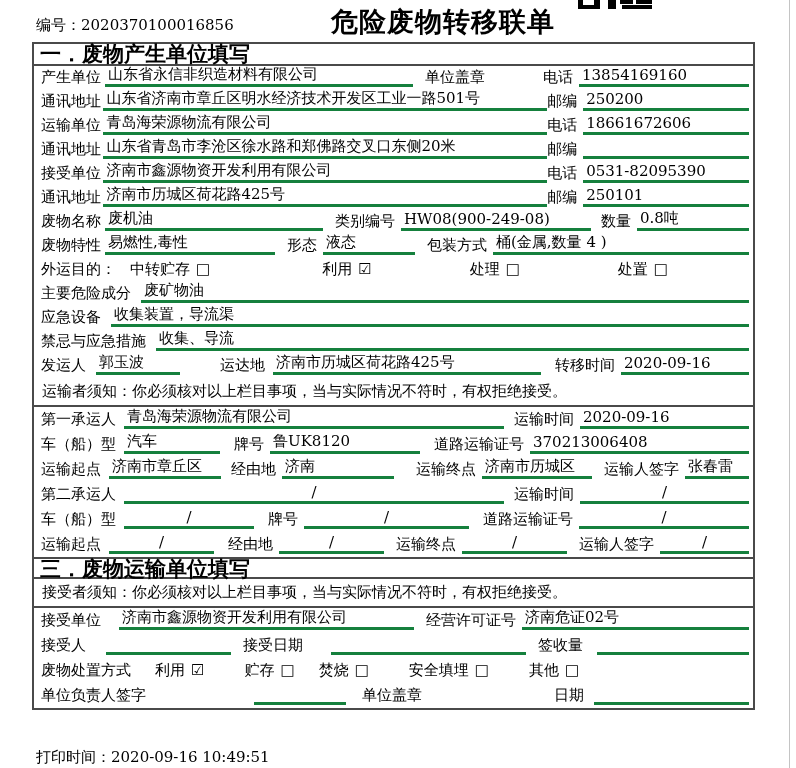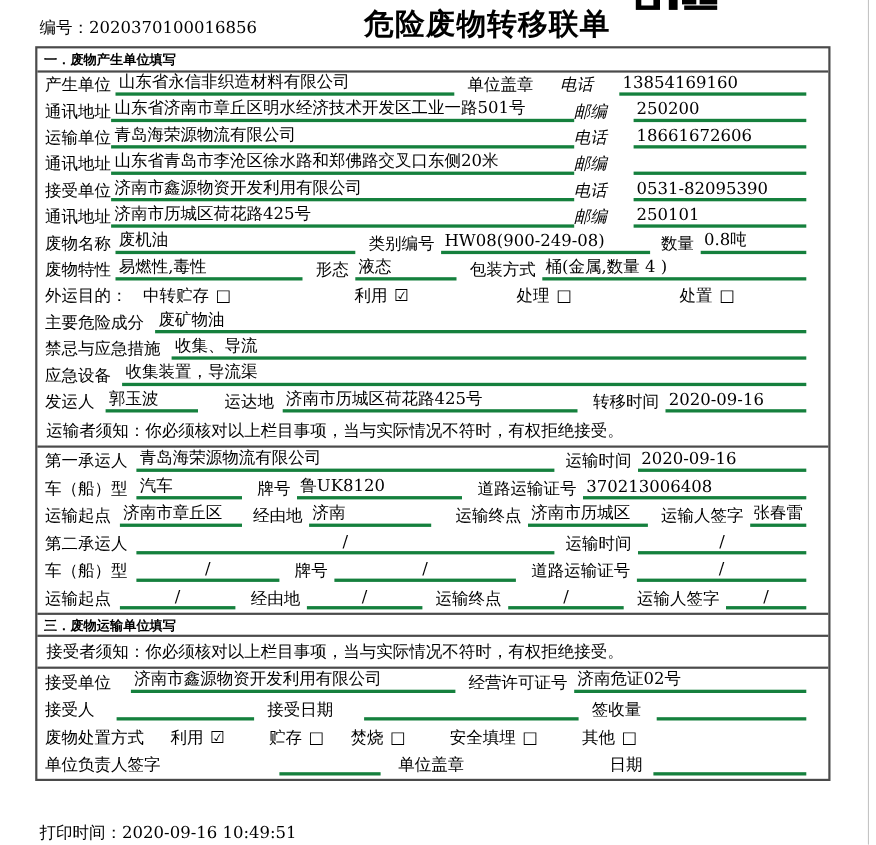--- a/index.html
+++ b/index.html
@@ -15,32 +15,32 @@
     font-family:"DejaVu Sans","Liberation Sans",sans-serif; font-weight:bold;
     font-size:27px; letter-spacing:1px;
   }
   .qr { position:absolute; left:578px; top:0; width:76px; height:10px; }
   .qr div { position:absolute; background:#000; }
   .edge { position:absolute; left:789px; top:0; width:1px; height:768px; background:#c4c4c4; }
 
   .form { position:absolute; left:32px; top:42px; width:723px; border:2px solid #4a4a4a; background:#fff; }
   .sec-h {
     height:22px; line-height:21px; padding-left:6px;
-    font-family:"DejaVu Sans","Liberation Sans",sans-serif; font-weight:bold; font-size:12px;
+    font-family:"DejaVu Sans","Liberation Sans",sans-serif; font-weight:bold; font-size:21px;
     border-bottom:2px solid #4a4a4a;
   }
   .sec-h.mid { border-top:2px solid #4a4a4a; }
   .notice { height:29px; display:flex; align-items:center; padding-left:8px; border-bottom:2px solid #4a4a4a; }
-  .row { display:flex; align-items:flex-end; height:24px; padding:0 20px 3px 7px; }
+  .row { display:flex; align-items:flex-end; height:24px; padding:0 4px 3px 7px; }
   .row.r25 { height:25px; }
   .lbl { white-space:nowrap; }
   .u { border-bottom:3px solid #15803d; padding:0 3px; white-space:nowrap; min-height:17px; }
   .u.c { text-align:center; }
   .grow { flex:1; }
-  .mla { margin-left:auto; margin-right:24px;font-style:italic; }
+  .mla { margin-left:auto; margin-right:6px; }
   .ck { white-space:nowrap;text-align:right; }
   .box { font-family:"DejaVu Sans","Liberation Sans",sans-serif; margin-left:6px; }
   .footer { position:absolute; left:36px; top:748px; white-space:nowrap; }
 </style>
 </head>
 <body>
 
 <div class="doc-no"><span>编号：</span><span>2020370100016856</span></div>
 <div class="title">危险废物转移联单</div>
 
@@ -127,33 +127,33 @@
     <span class="ck" style="margin-left:98px"><span>处理</span><span class="box">□</span></span>
     <span class="ck" style="margin-left:98px"><span>处置</span><span class="box">□</span></span>
   </div>
 
   <div class="row">
     <span class="lbl">主要危险成分</span>
     <span class="u grow" style="margin-left:10px">废矿物油</span>
   </div>
 
   <div class="row">
+    <span class="lbl">应急设备</span>
+    <span class="u grow" style="margin-left:10px">收集装置，导流渠</span>
+  </div>
+
+  <div class="row">
     <span class="lbl">禁忌与应急措施</span>
     <span class="u grow" style="margin-left:10px">收集、导流</span>
   </div>
 
   <div class="row">
-    <span class="lbl">应急设备</span>
-    <span class="u grow" style="margin-left:10px">收集装置，导流渠</span>
-  </div>
-
-  <div class="row">
     <span class="lbl">发运人</span>
     <span class="u" style="margin-left:10px;width:84px">郭玉波</span>
-    <span class="lbl" style="margin-left:24px">运达地</span>
+    <span class="lbl" style="margin-left:40px">运达地</span>
     <span class="u" style="margin-left:8px;width:268px">济南市历城区荷花路425号</span>
     <span class="lbl" style="margin-left:14px">转移时间</span>
     <span class="u grow" style="margin-left:6px">2020-09-16</span>
   </div>
 
   <div class="notice">运输者须知：你必须核对以上栏目事项，当与实际情况不符时，有权拒绝接受。</div>
 
   <div class="row r25">
     <span class="lbl">第一承运人</span>
     <span class="u" style="margin-left:8px;width:380px">青岛海荣源物流有限公司</span>

